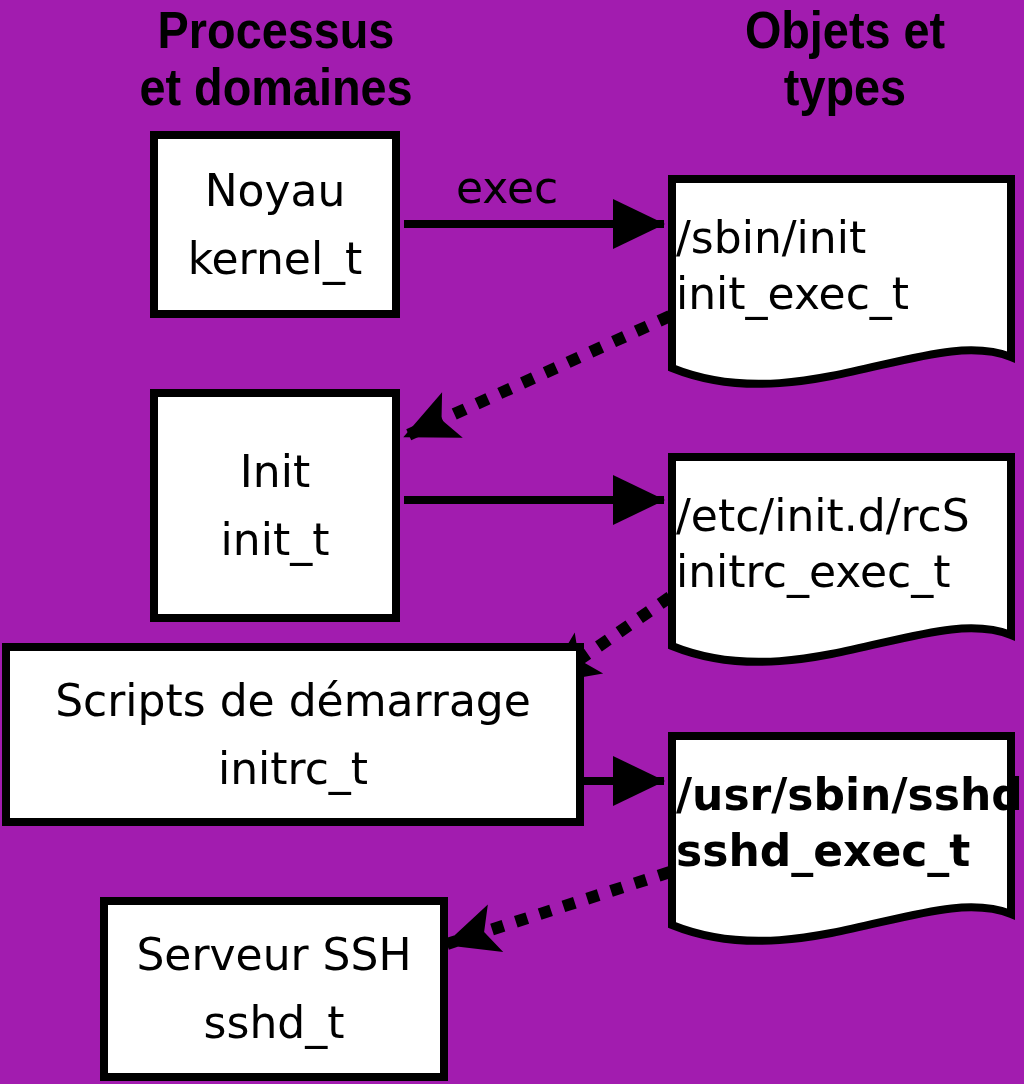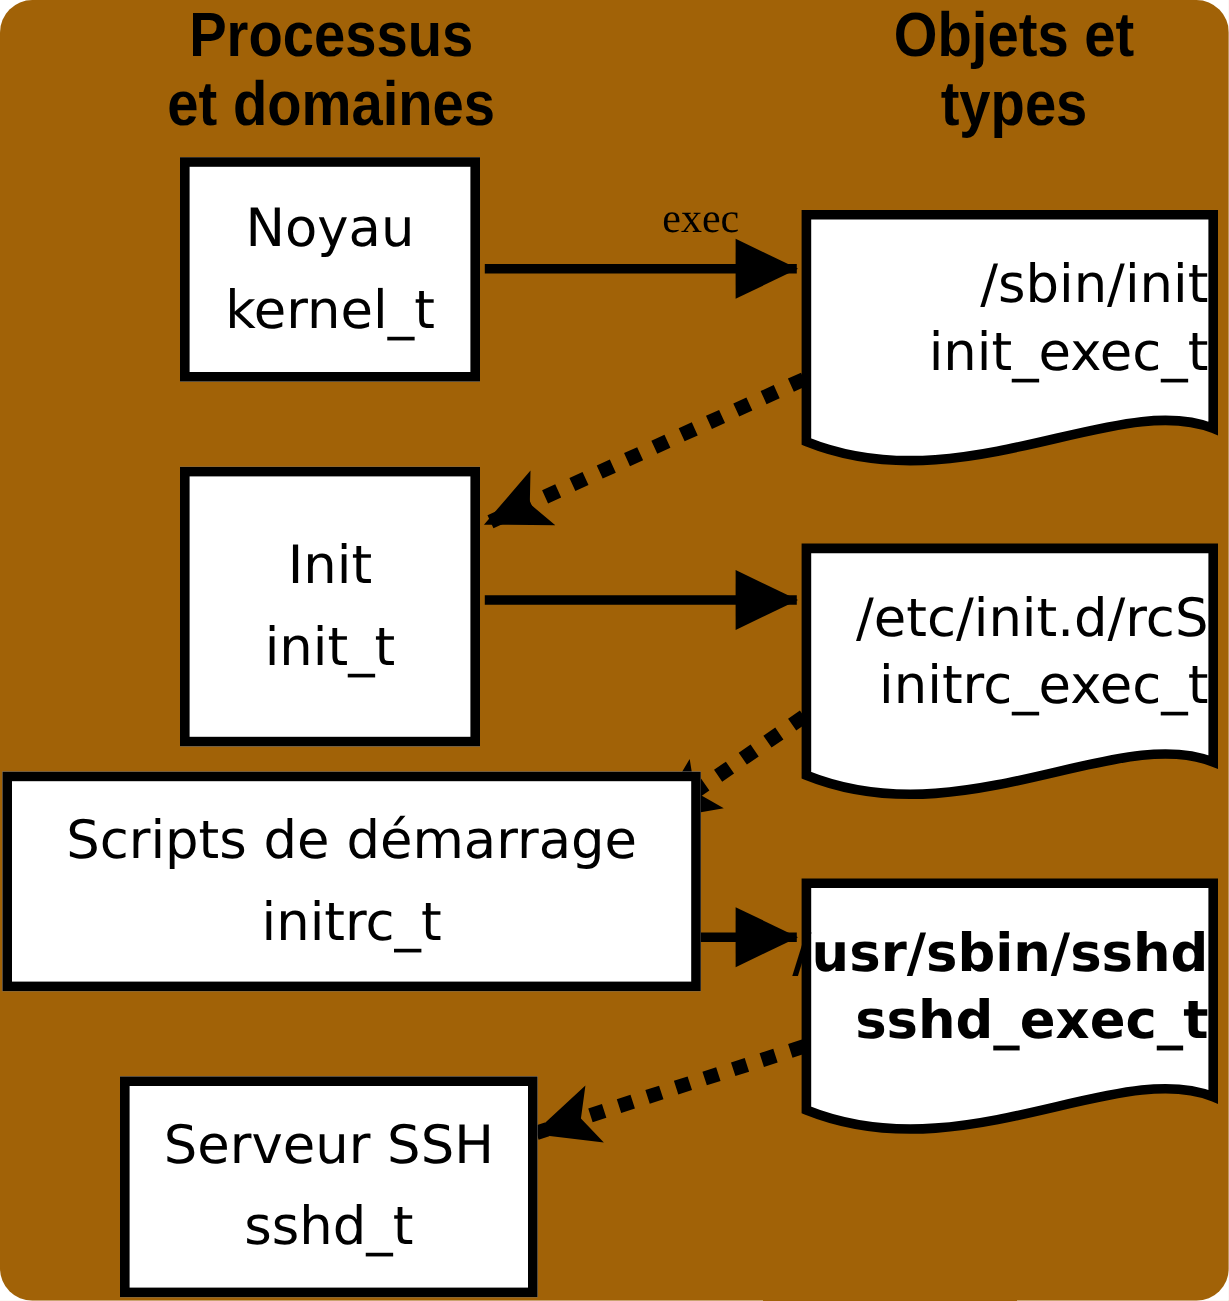--- a/index.html
+++ b/index.html
@@ -1,23 +1,22 @@
 <!DOCTYPE html>
 <html><head>
 <meta charset="utf-8">
 <style>
   html,body{margin:0;padding:0;background:#fff;}
   .canvas{
     position:relative;
     width:1024px;height:1084px;
-    background:#a16207;
+    background:#a21caf;
     color:#000000;
     font-family:"DejaVu Sans",sans-serif;
     overflow:hidden;
-    border-radius:27px;
   }
   .layer{position:absolute;left:0;top:0;width:1024px;height:1084px;}
   .hdr{
     position:absolute;top:2px;width:400px;
     font-family:"Liberation Sans",sans-serif;
     font-weight:bold;font-size:52px;line-height:57px;
     text-align:center;
     transform:scaleX(0.9);
     transform-origin:center top;
     white-space:nowrap;
@@ -29,29 +28,29 @@
     border:8px solid #000;background:#fff;
     display:flex;flex-direction:column;align-items:center;justify-content:center;
     font-size:44px;line-height:56px;text-align:center;white-space:nowrap;gap:12px;
   }
   .pbox1{left:150px;top:131px;width:250px;height:187px;}
   .pbox2{left:150px;top:389px;width:250px;height:233px;}
   .pbox3{left:2px;top:643px;width:582px;height:183px;}
   .pbox4{left:100px;top:897px;width:348px;height:184px;}
   .doclabel{
     position:absolute;width:331px;height:165px;
-    display:flex;flex-direction:column;align-items:flex-end;justify-content:center;
+    display:flex;flex-direction:column;align-items:flex-start;justify-content:center;
     font-size:44px;line-height:56px;text-align:center;white-space:nowrap;
   }
   .doclabel1{left:676px;top:183px;}
   .doclabel2{left:676px;top:461px;}
   .doclabel3{left:676px;top:740px;font-weight:bold;}
   .execlbl{
     position:absolute;left:456px;top:162px;width:160px;
-    font-size:35px;text-align:right;white-space:nowrap;font-family:Liberation Serif, serif;
+    font-size:44px;text-align:left;white-space:nowrap;
   }
   .shape{fill:#ffffff;stroke:#000000;stroke-width:8;stroke-linejoin:miter;}
   .solidline{stroke:#000000;stroke-width:8;fill:none;}
   .dotline{stroke:#000000;stroke-width:12;fill:none;stroke-dasharray:12 13;}
   .headfill{fill:#000000;stroke:none;}
 </style>
 </head>
 <body>
 
 <div class="canvas">

